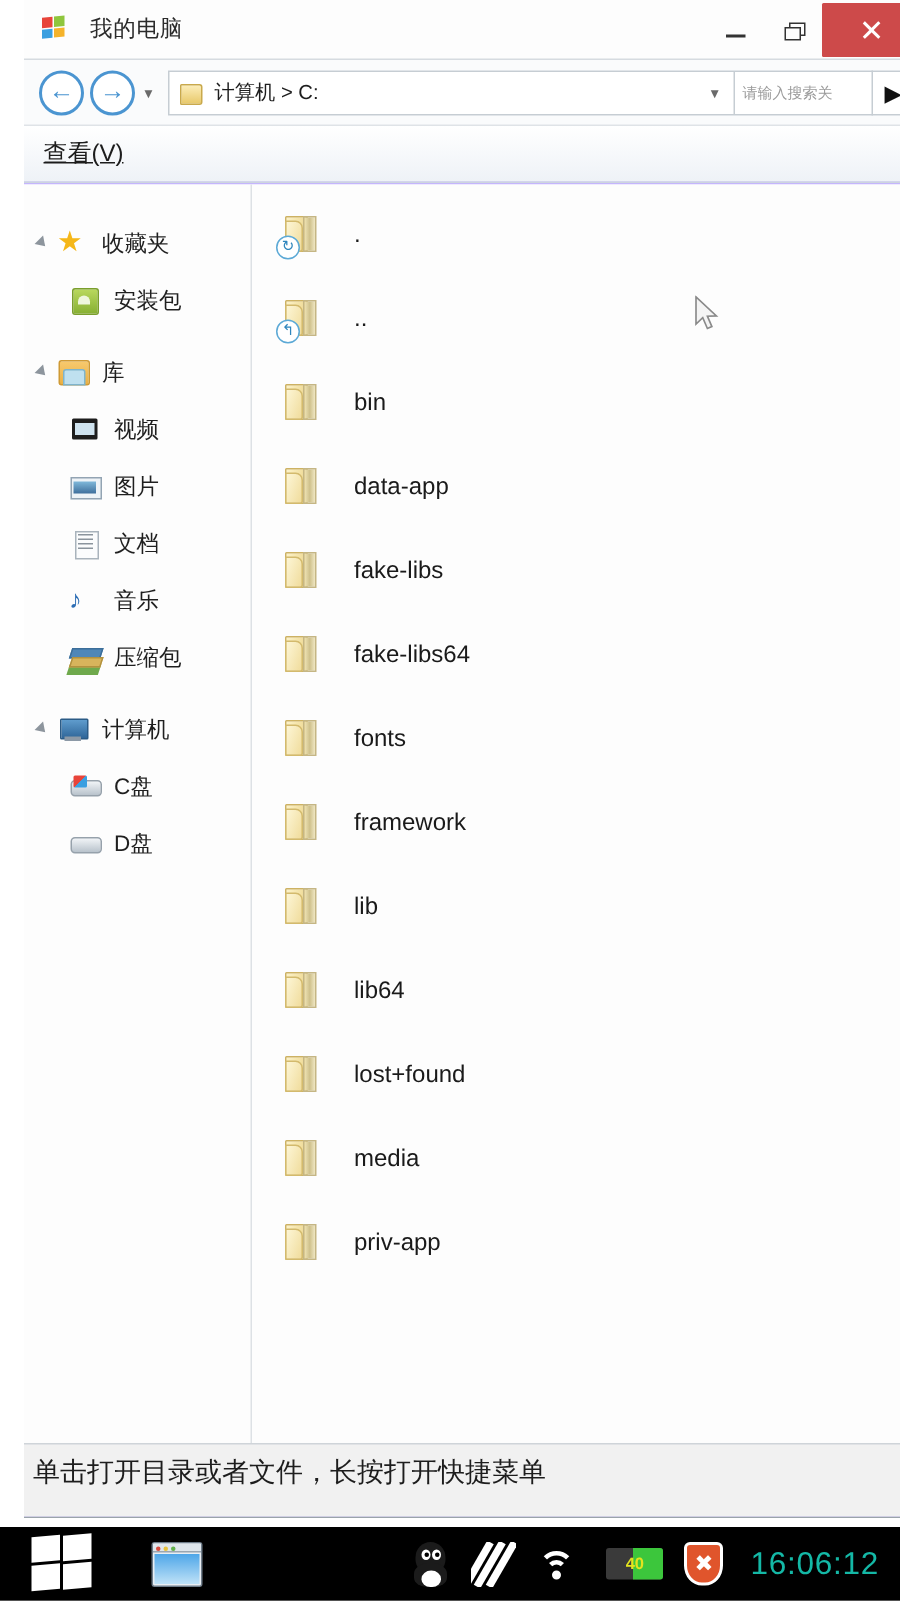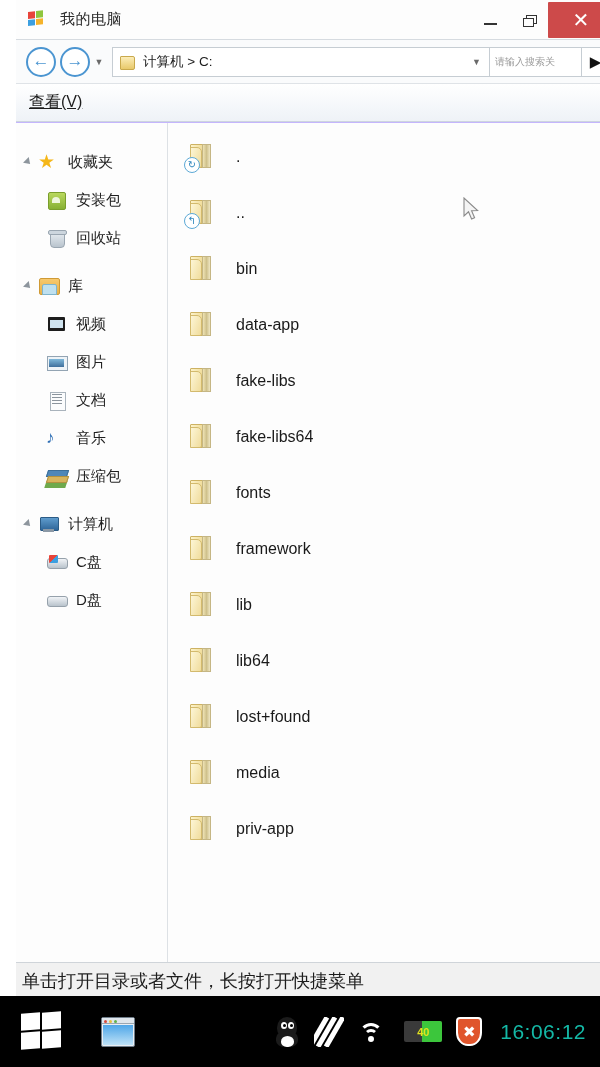--- a/index.html
+++ b/index.html
@@ -160,21 +160,21 @@
      background:#fff; border:1.5px solid #5ca9d6; color:#2f86bd; font-size:10px;
      display:flex; align-items:center; justify-content:center; line-height:1; }
   .file-name { font-size:16px; color:#1a1a1a; margin-left:16px; white-space:nowrap; }
 
   
   .statusbar { position:absolute; left:0; right:0; bottom:0; height:49px;
      background:#f1f1f1; border-top:1px solid #cfd4d9; padding:6px 0 0 6px; }
   .status-text { font-size:18px; color:#1d1d1d; }
 
   
-  .taskbar { position:absolute; left:0; bottom:0; width:600px; height:71px;
+  .taskbar { position:absolute; left:0; bottom:0; width:600px; height:49px;
      background:#000; display:flex; align-items:center; }
   .tb-left { display:flex; align-items:center; }
   .start { width:44px; height:40px; margin-left:21px; position:relative; }
   .start i{ position:absolute; background:#fff; width:19px; height:17px; display:block;}
   .start i:nth-child(1){ left:0;  top:1px; transform:skewY(-5deg);}
   .start i:nth-child(2){ left:21px;top:0px; transform:skewY(-5deg);}
   .start i:nth-child(3){ left:0;  top:20px;transform:skewY(-5deg);}
   .start i:nth-child(4){ left:21px;top:19px;transform:skewY(-5deg);}
   .tb-app { width:34px; height:30px; margin-left:36px; position:relative; }
   .tb-app .w { position:absolute; inset:0; background:#e9eef3; border:1px solid #6f7d8a; border-radius:2px;}
@@ -285,24 +285,20 @@
             <div class="sb-arrow">
                 <i></i>
               </div>
             <div class="sb-ico ico-star">★</div>
             <div class="sb-label">收藏夹</div>
           </div>
           <div class="sb-row child">
             <div class="sb-ico ico-apk"></div>
             <div class="sb-label">安装包</div>
           </div>
-          <div class="sb-row child">
-            <div class="sb-ico ico-bin"></div>
-            <div class="sb-label">回收站</div>
-          </div>
         </div>
 
         <div class="sb-group">
           <div class="sb-row">
             <div class="sb-arrow">
                 <i></i>
               </div>
             <div class="sb-ico ico-lib"></div>
             <div class="sb-label">库</div>
           </div>

